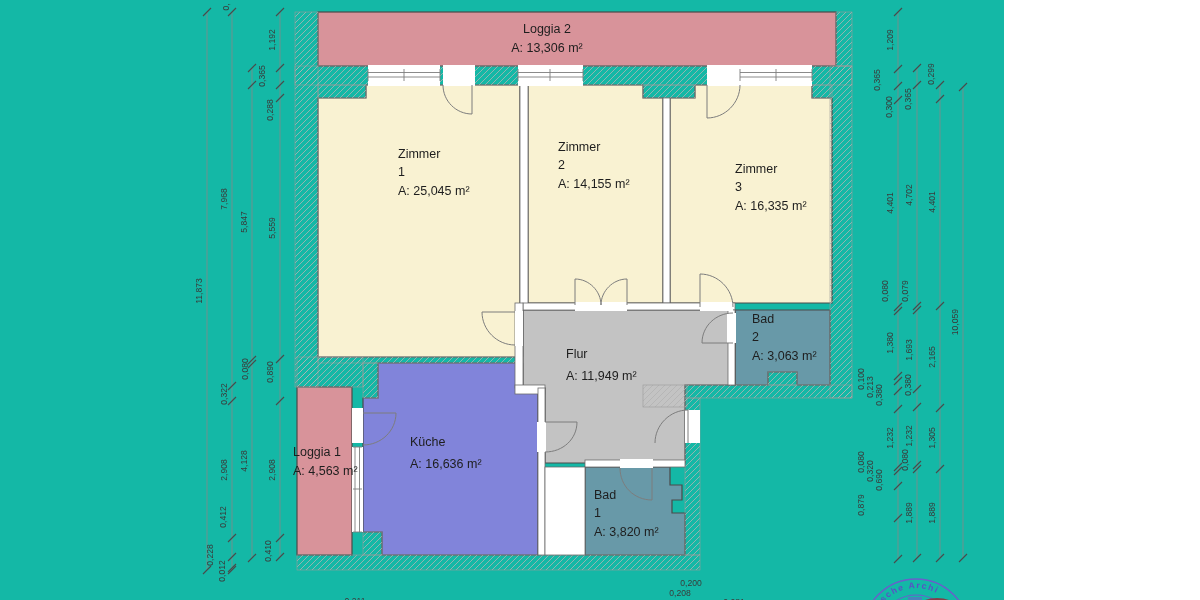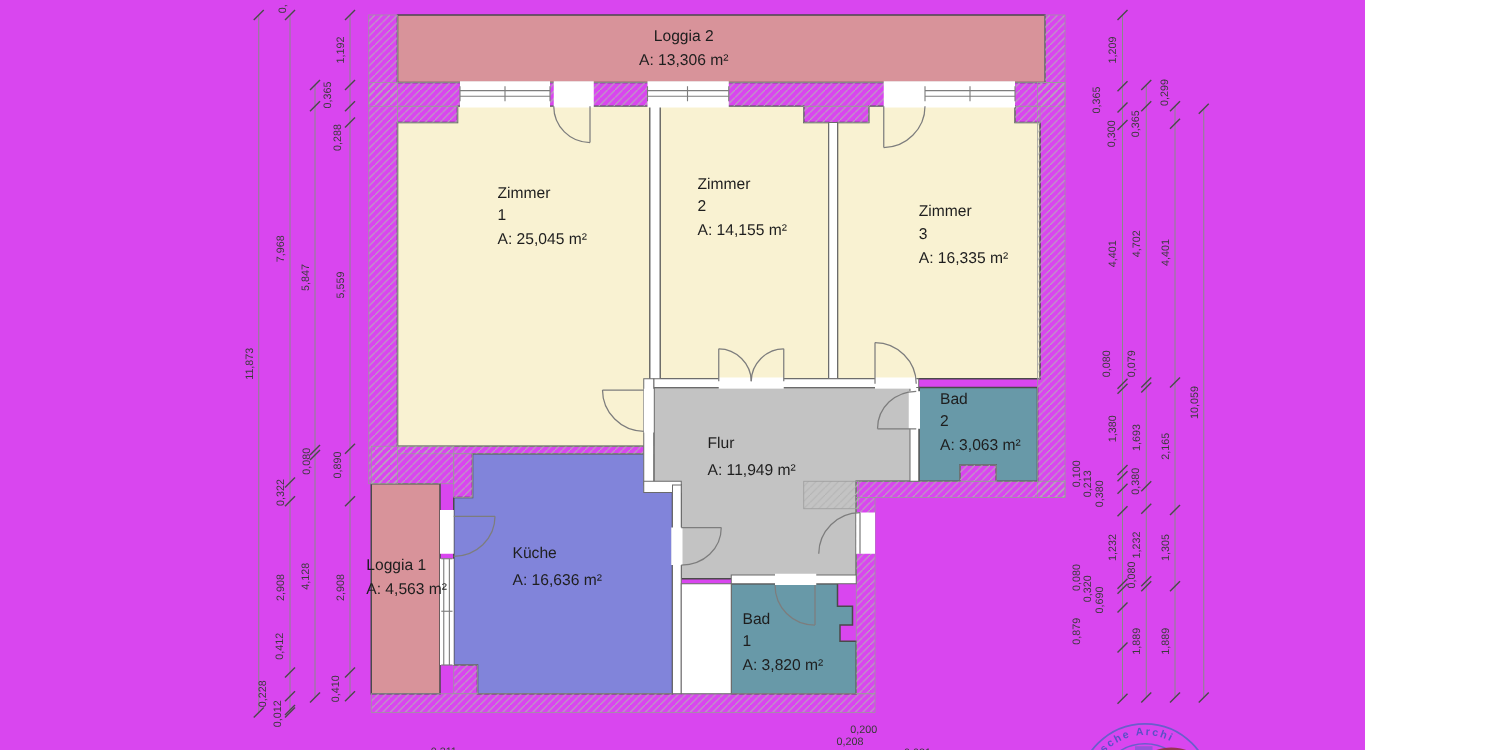--- a/index.html
+++ b/index.html
@@ -1,16 +1,16 @@
 <!DOCTYPE html>
 <html><head>
 <meta charset="utf-8">
 <style>
   html,body{margin:0;padding:0;background:#fff;}
-  .canvas{position:relative;width:1092px;height:600px;background:#d946ef;overflow:hidden;
+  .canvas{position:relative;width:1004px;height:600px;background:#14b8a6;overflow:hidden;
           font-family:"Liberation Sans",sans-serif;}
   svg{display:block;}
   text{fill:#1e1e1e;}
   .room-label{font-size:12.5px;}
   .dim-label{font-size:8.6px;fill:#3a3a3a;}
   .bottom-label{font-size:8.6px;fill:#3a3a3a;}
   .stamp-text{font-size:8.5px;letter-spacing:1.6px;fill:#5a50c6;font-weight:bold;}
 </style>
 </head>
 <body>

